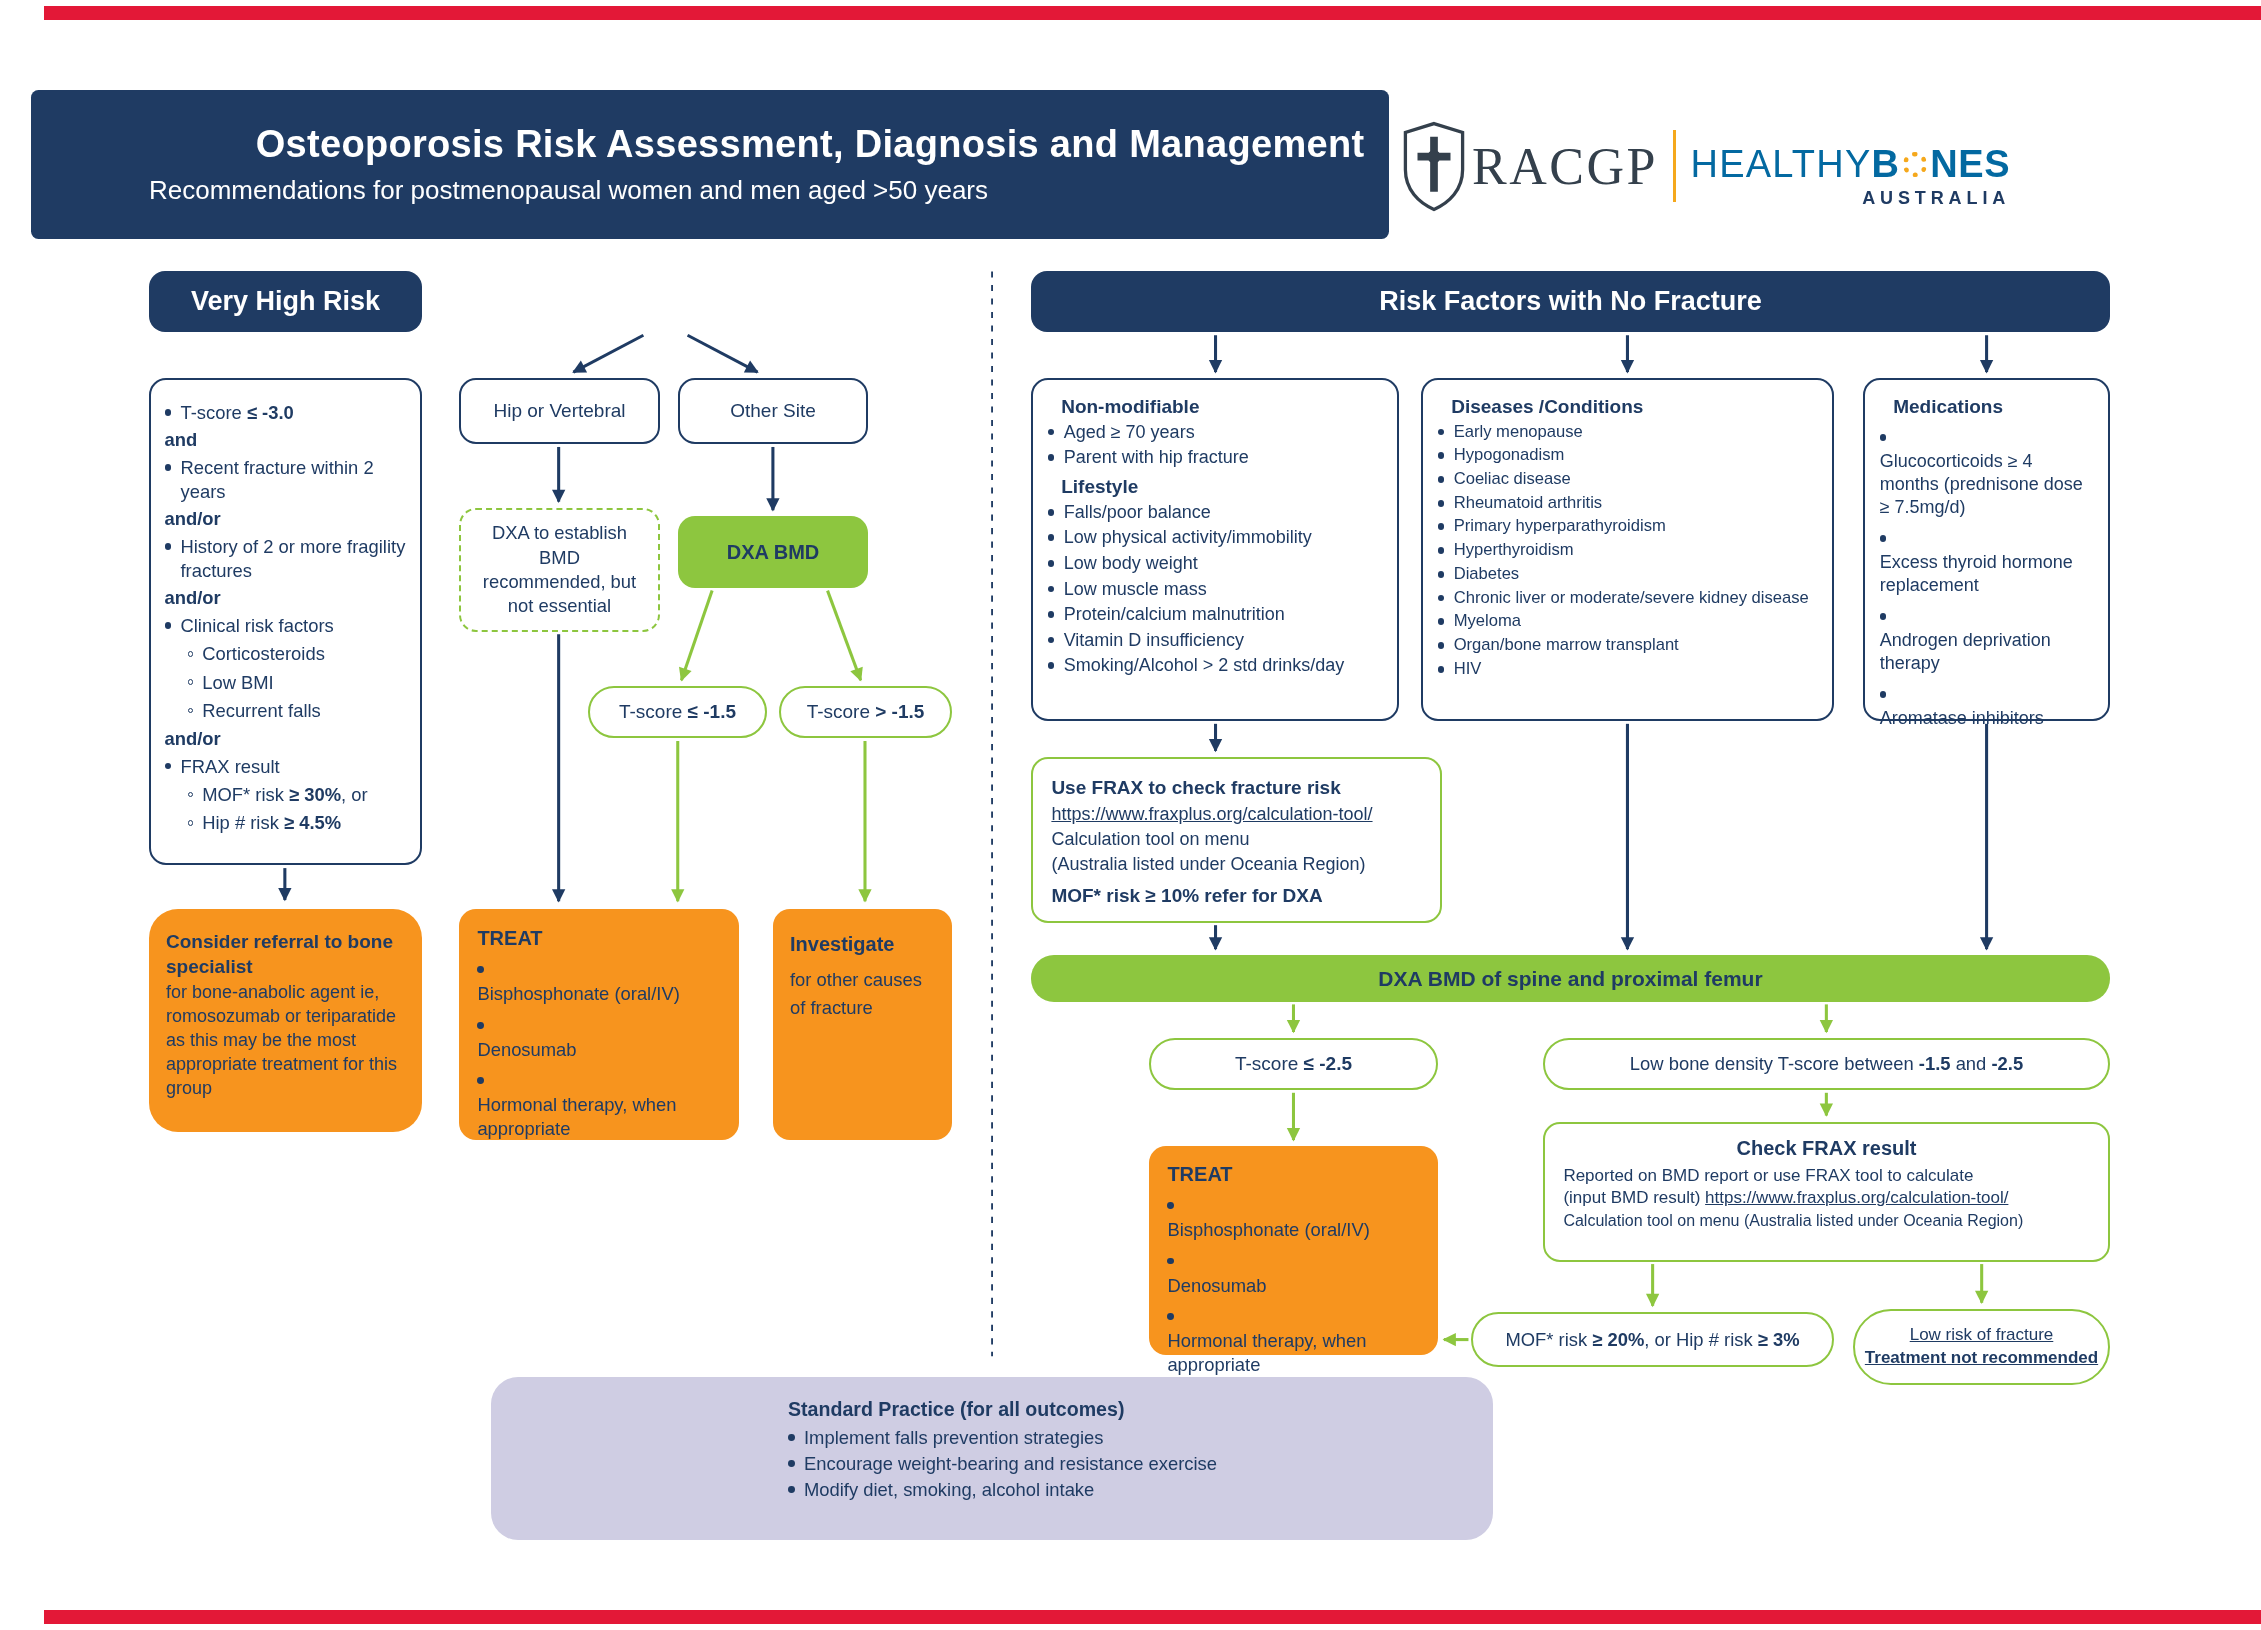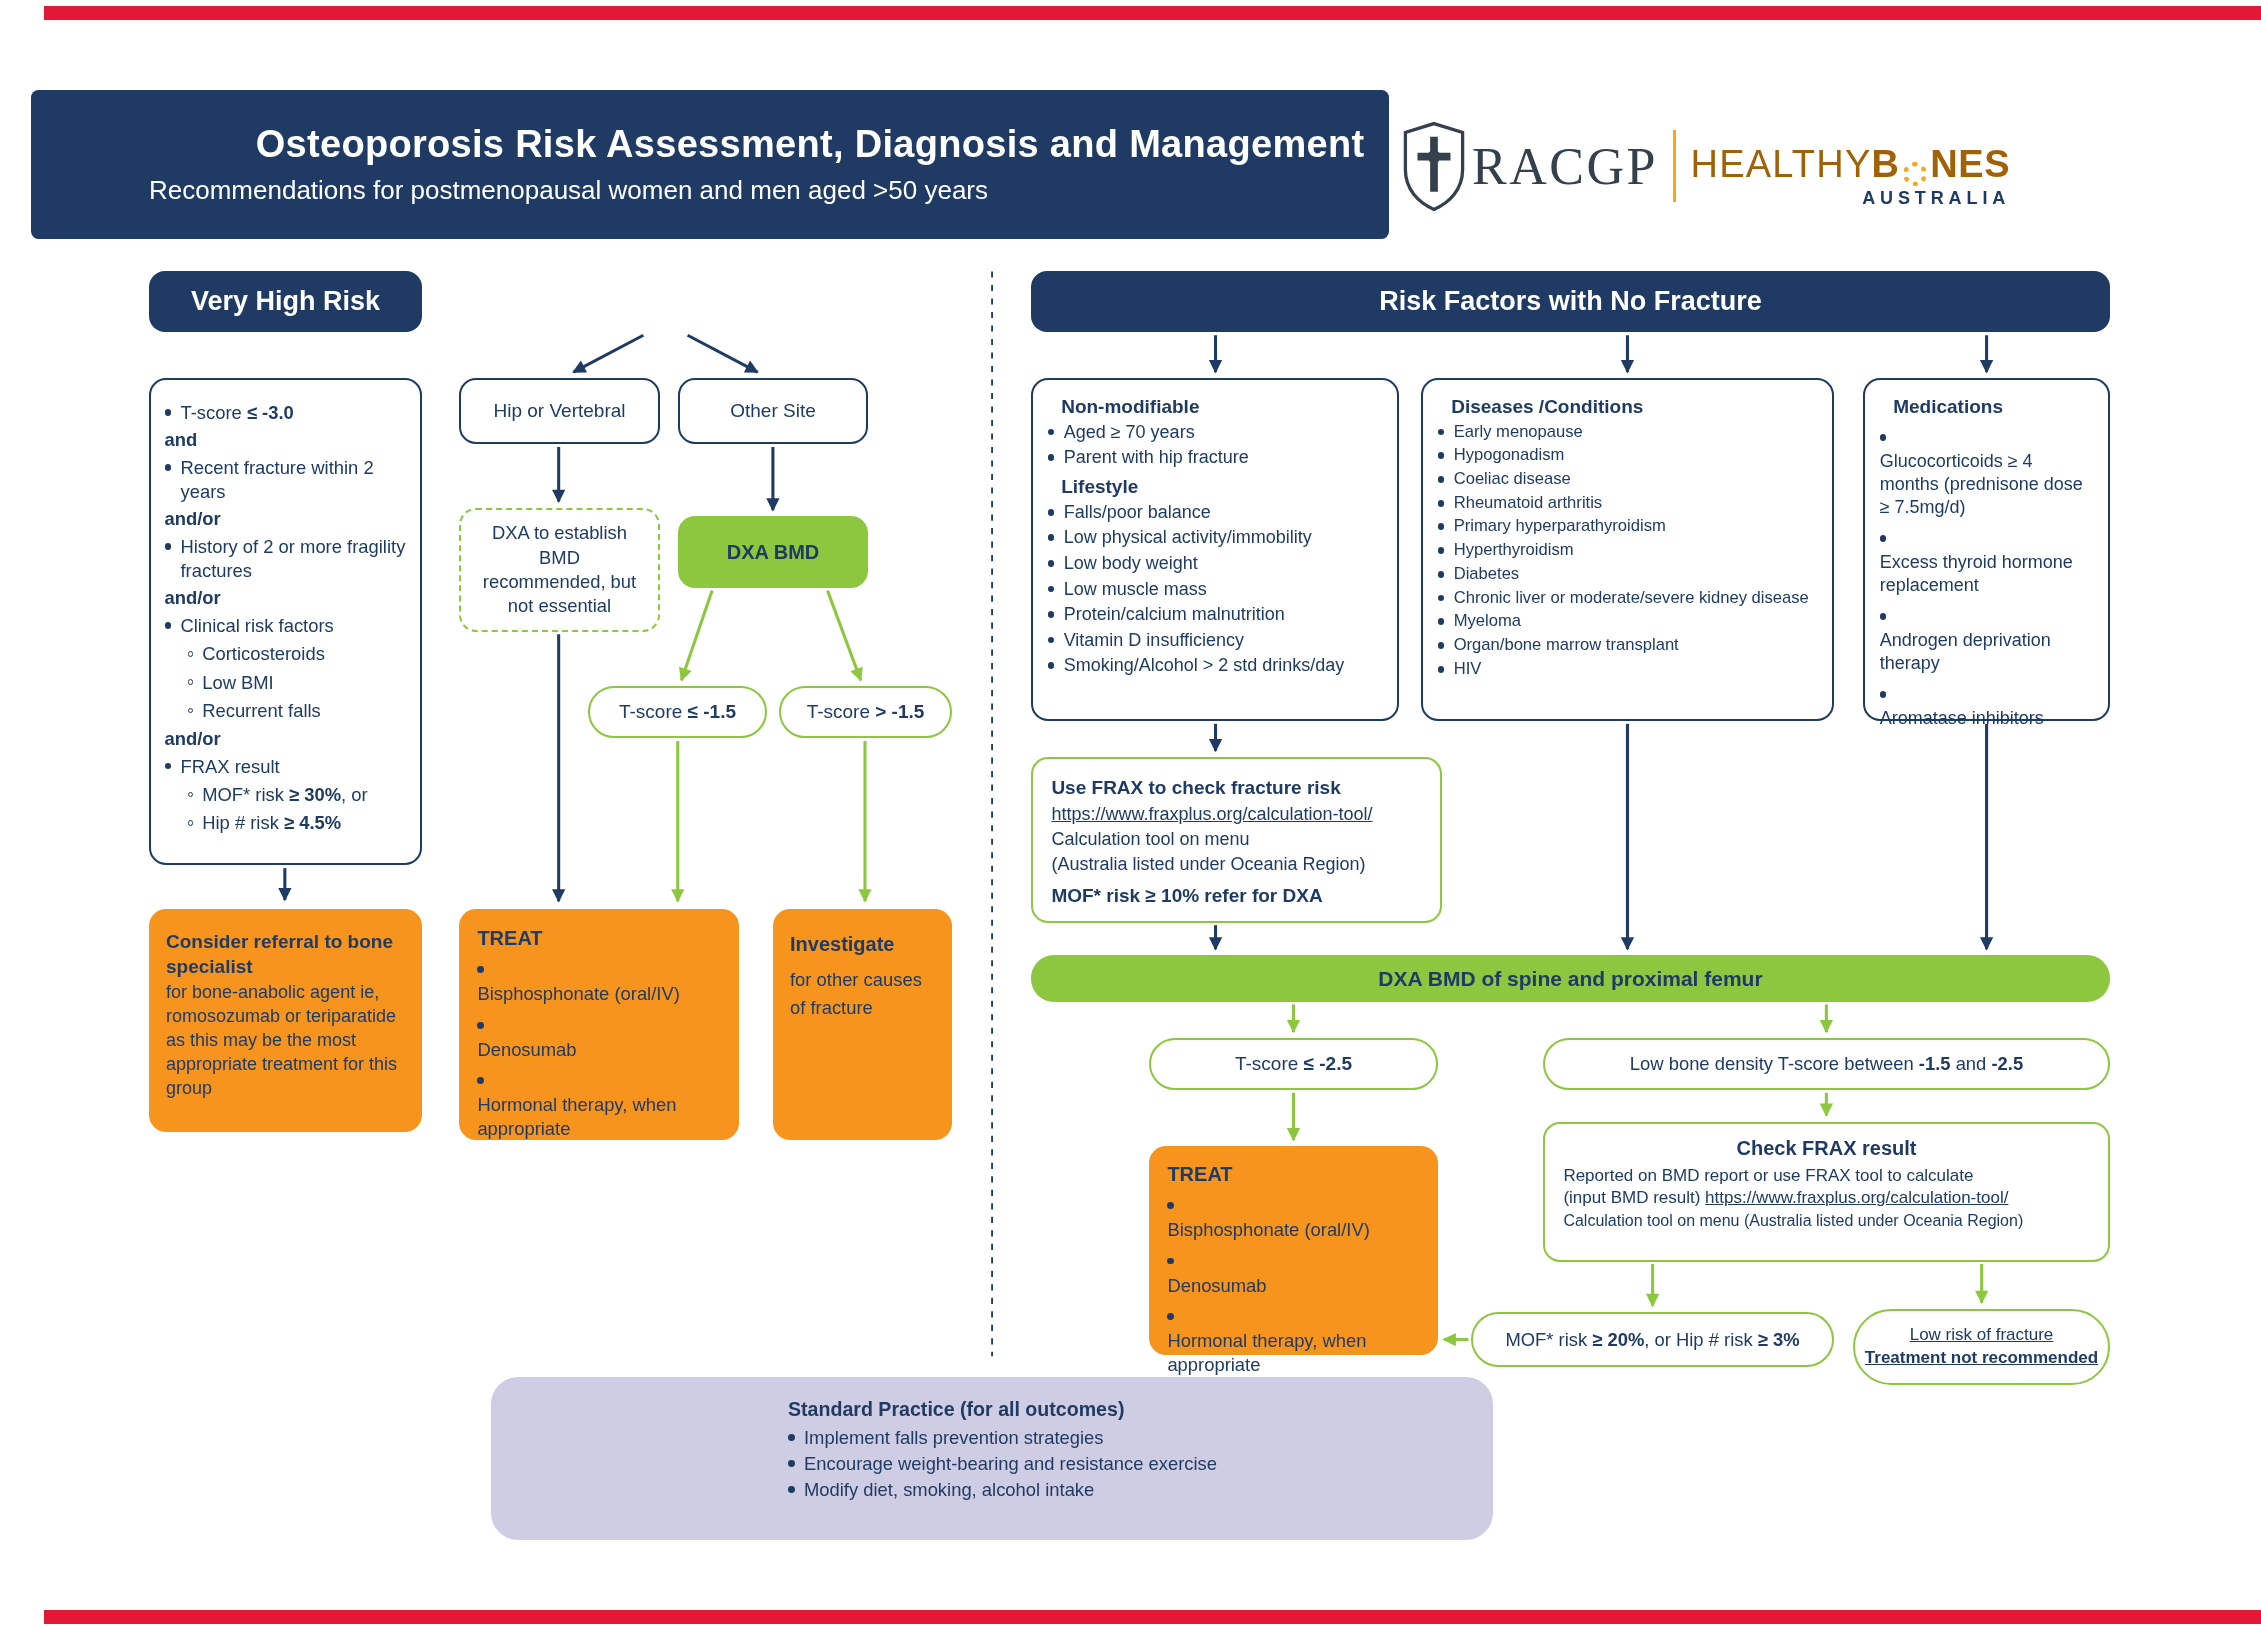--- a/index.html
+++ b/index.html
@@ -21,21 +21,21 @@
     padding: 0 24.6px 0 118px;
   }
   .masthead h1 { margin: 0; font-size: 38px; letter-spacing: 0.3px; text-align: right; }
   .masthead p  { margin: 9.8px 0 0; font-size: 26px; font-weight: normal; }
 
   .brand { position: absolute; left: 1401px; top: 120px; height: 92px; display: flex; align-items: center; gap: 5px; }
   .crest { width: 66px; height: 91px; }
   .racgp-word { font-family: "Liberation Serif", serif; font-size: 52px; color: #34404c; letter-spacing: 2.5px; }
   .brand-divider { width: 3.1px; height: 72px; background: #f5a81c; margin: 0 9.8px; }
   .hba { display: flex; flex-direction: column; align-items: flex-end; }
-  .hba-line { display: flex; align-items: flex-end; font-size: 38px; color: #a16207; margin-top: 20px; }
+  .hba-line { display: flex; align-items: center; font-size: 38px; color: #0369a1; margin-top: 20px; }
   .hba-healthy { font-weight: normal; letter-spacing: 1.2px; }
   .hba-bold { font-weight: bold; letter-spacing: 0.6px; }
   .hba-o { width: 24.6px; height: 24.6px; border: 5.5px dotted #f5a81c; border-radius: 50%; margin: 0 3.1px; }
   .hba-aus { font-size: 18px; font-weight: bold; letter-spacing: 4.9px; margin-top: 1.8px; }
 
   .flow-pill {
     position: absolute; height: 61px; background: #1f3b63; border-radius: 16px;
     color: #fff; font-weight: bold; font-size: 27px;
     display: flex; align-items: center; justify-content: center;
   }
@@ -187,21 +187,21 @@
     <div class="bl sub">
       <span class="dot hollow"></span>
       <span><span>MOF* risk </span><b>≥ 30%</b><span>, or</span></span>
     </div>
     <div class="bl sub">
       <span class="dot hollow"></span>
       <span><span>Hip # risk </span><b>≥ 4.5%</b></span>
     </div>
   </div>
 
-  <div class="box fill-orange" style="left:149px; top:909px; width:273px; height:223px; padding:19.6px 17px; font-size:18px; line-height:1.34;">
+  <div class="box fill-orange" style="left:149px; top:909px; width:273px; height:223px; padding:19.6px 17px; font-size:18px; line-height:1.34;border-radius:29px;">
     <div class="bold" style="font-size:19px;">Consider referral to bone specialist</div>
     <div>for bone-anabolic agent ie, romosozumab or teriparatide as this may be the most appropriate treatment for this group</div>
   </div>
 
   <div class="box b-navy cen" style="left:459px; top:378px; width:201px; height:66px; font-size:19px;">Hip or Vertebral</div>
   <div class="box b-navy cen" style="left:678px; top:378px; width:190px; height:66px; font-size:19px;">Other Site</div>
   <div class="box b-dash cen" style="left:459px; top:508px; width:201px; height:124px; font-size:18.4px; padding:7.4px 14.7px; line-height:1.32;">DXA to establish BMD recommended, but not essential</div>
   <div class="box fill-green cen bold" style="left:678px; top:516px; width:190px; height:72px; font-size:20px;">DXA BMD</div>
 
   <div class="spill" style="left:588px; top:686px; width:179px; height:52px;">

